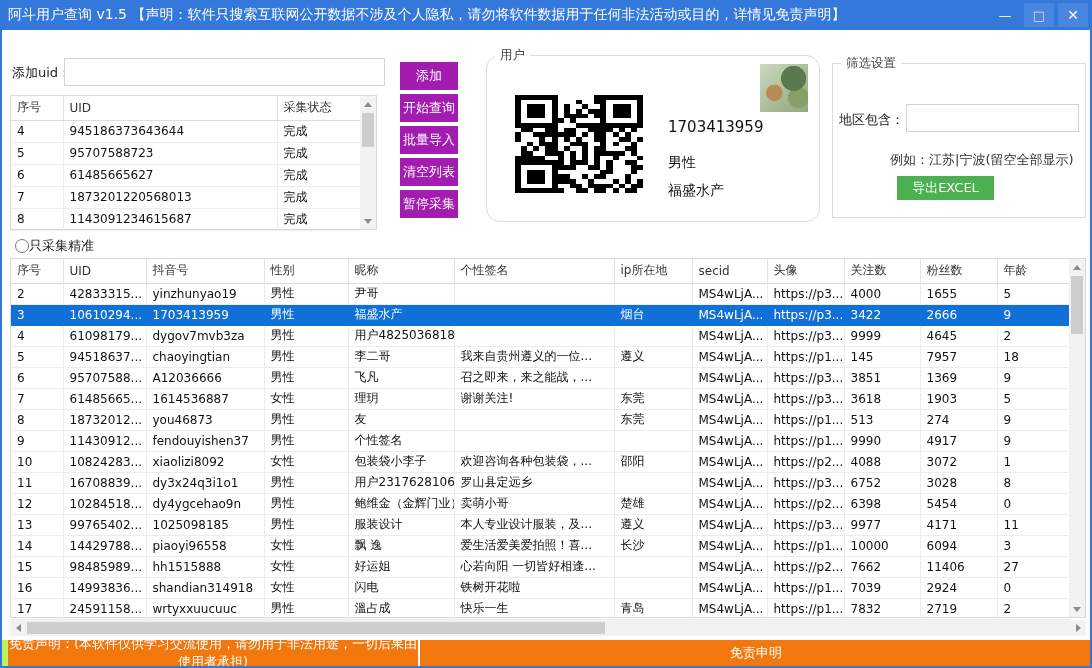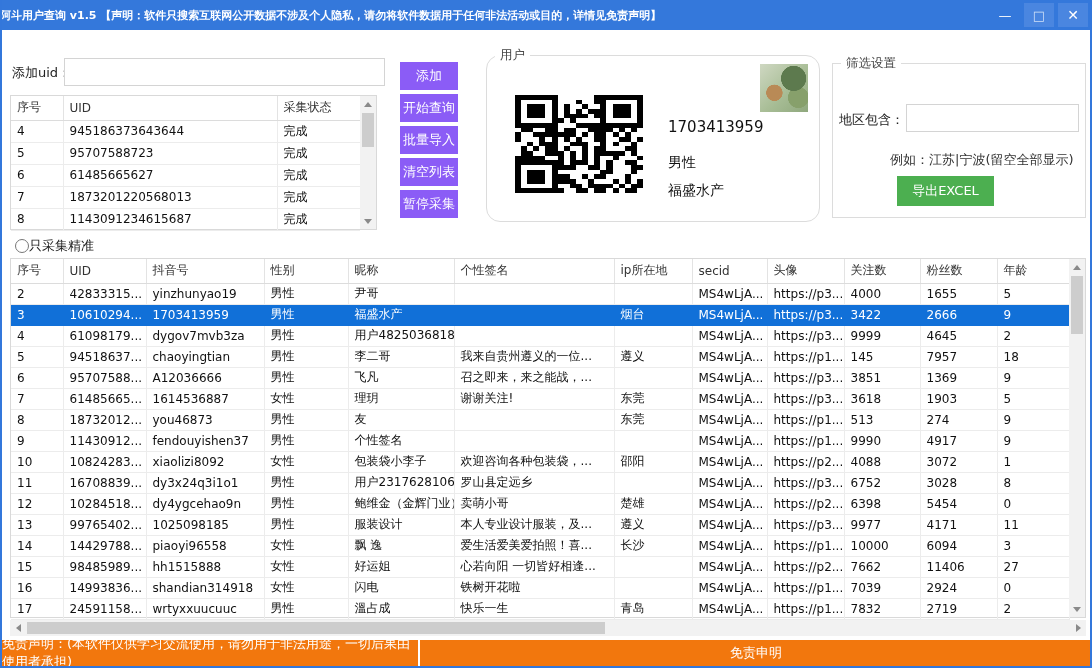--- a/index.html
+++ b/index.html
@@ -1,31 +1,31 @@
 <!DOCTYPE html>
 <html><head>
 <meta charset="utf-8">
 <style>
   * { margin:0; padding:0; box-sizing:border-box; }
   html,body { width:1092px; height:668px; background:#fff; font-family:"DejaVu Sans","Liberation Sans",sans-serif; }
   .window { position:relative; width:1092px; height:668px; background:#fff; border-left:2px solid #3377db; border-right:2px solid #3377db; border-bottom:2px solid #3377db; overflow:hidden; }
 
   
   .titlebar { position:absolute; left:-2px; top:0; width:1092px; height:30px; background:#3478db; color:#fff; display:flex; align-items:center; }
-  .titlebar .title { font-size:11px; font-weight:700; padding-left:0; white-space:nowrap; }
+  .titlebar .title { font-size:14px; font-weight:400; padding-left:8px; white-space:nowrap; }
   .winbtns { position:absolute; right:4px; top:3px; display:flex; gap:4px; }
   .winbtn { width:30px; height:24px; display:flex; align-items:center; justify-content:center; color:#fff; font-size:13px; cursor:default; }
   .winbtn.max { background:#4a86e0; color:#cfe0f7; }
   .winbtn.close { background:#4a86e0; font-size:14px; }
 
   
   .lbl { position:absolute; font-size:13px; color:#222; }
   .add-uid-input { position:absolute; left:62px; top:58px; width:321px; height:28px; border:1px solid #d4d4d4; background:#fff; font-size:13px; padding:0 6px; outline:none; }
 
-  .greenbtn { position:absolute; left:398px; width:58px; height:28px; background:#8b5cf6; color:#fff; border:none; font-size:13px; font-family:inherit; text-align:center; line-height:28px; cursor:pointer; }
+  .greenbtn { position:absolute; left:398px; width:58px; height:28px; background:#a21caf; color:#fff; border:none; font-size:13px; font-family:inherit; text-align:center; line-height:28px; cursor:pointer; }
 
   
   .uidtable { position:absolute; left:8px; top:95px; width:367px; height:135px; border:1px solid #d9d9d9; background:#fff; }
   .uidtable table { border-collapse:collapse; table-layout:fixed; width:349px; }
   .uidtable th { height:24px; font-size:12px; font-weight:normal; color:#333; text-align:left; padding:0 6px; border-right:1px solid #e3e3e3; border-bottom:1px solid #dcdcdc; }
   .uidtable td { height:22px; font-size:12px; color:#111; padding:0 6px; border-right:1px solid #ececec; border-bottom:1px solid #ececec; white-space:nowrap; overflow:hidden; }
   .uidtable th:last-child,.uidtable td:last-child { border-right:none; }
 
   
   .vsb { position:absolute; top:0; right:0; width:16px; background:#f2f2f2; }
@@ -49,21 +49,21 @@
       radial-gradient(circle at 70% 30%, #5d7a4e 0 26%, transparent 27%),
       radial-gradient(circle at 80% 70%, #87a06b 0 20%, transparent 21%),
       linear-gradient(135deg,#cfd8c2 0%,#a8bd96 55%,#8fa87d 100%); }
   .user-text { position:absolute; left:181px; font-size:14px; color:#111; }
   .user-uid { top:62px; font-size:15px; }
   .user-gender { top:98px; }
   .user-nick { top:126px; }
 
   .region-input { position:absolute; left:73px; top:40px; width:173px; height:28px; border:1px solid #d4d4d4; font-size:13px; padding:0 6px; outline:none; }
   .region-hint { position:absolute; left:57px; top:87px; font-size:13px; color:#333; }
-  .export-btn { position:absolute; left:64px; top:112px; width:97px; height:30px; background:#4caf50; color:#fff; border:none; font-size:13px; font-family:inherit; cursor:pointer; }
+  .export-btn { position:absolute; left:64px; top:112px; width:97px; height:24px; background:#4caf50; color:#fff; border:none; font-size:13px; font-family:inherit; cursor:pointer; }
 
   
   .radio-row { position:absolute; left:13px; top:237px; display:flex; align-items:center; }
   .radio-circle { width:14px; height:14px; border:1px solid #777; border-radius:50%; background:#fff; }
   .radio-label { font-size:13px; color:#222; }
 
   
   .maintable { position:absolute; left:8px; top:258px; width:1076px; height:360px; border:1px solid #d9d9d9; background:#fff; }
   .maintable table { border-collapse:collapse; table-layout:fixed; width:1058px; }
   .maintable th { height:24px; font-size:12px; font-weight:normal; color:#333; text-align:left; padding:0 6px; border-right:1px solid #e3e3e3; border-bottom:1px solid #dcdcdc; white-space:nowrap; overflow:hidden; }
@@ -71,21 +71,21 @@
   .maintable tr.selected td { background:#1170d8; color:#fff; border-right-color:#1170d8; border-bottom-color:#1170d8; }
 
   .hsb { position:absolute; left:8px; top:620px; width:1076px; height:16px; background:#f2f2f2; }
   .hsb .arrow { position:absolute; top:0; width:16px; height:16px; display:flex; align-items:center; justify-content:center; }
   .hsb .thumb { position:absolute; top:2px; height:12px; background:#cdcdcd; }
 
   
   .statusbar { position:absolute; left:-2px; top:640px; width:1092px; height:26px; background:#f2770d; display:flex; color:#fff; font-size:13px; }
   .statusbar .cell { display:flex; align-items:center; justify-content:center; height:100%; }
   .statusbar .c1 { width:318px; }
-  .statusbar .c2 { width:418px; border-left:2px solid #bef264; }
+  .statusbar .c2 { width:418px; border-left:8px solid #bef264;text-align:center; }
   .statusbar .c3 { flex:1; border-left:2px solid #fff; }
 </style>
 </head>
 <body>
 
 <div class="window">
 
   <div class="titlebar">
     <div class="title">阿斗用户查询 v1.5 【声明：软件只搜索互联网公开数据不涉及个人隐私，请勿将软件数据用于任何非法活动或目的，详情见免责声明】</div>
     <div class="winbtns">

